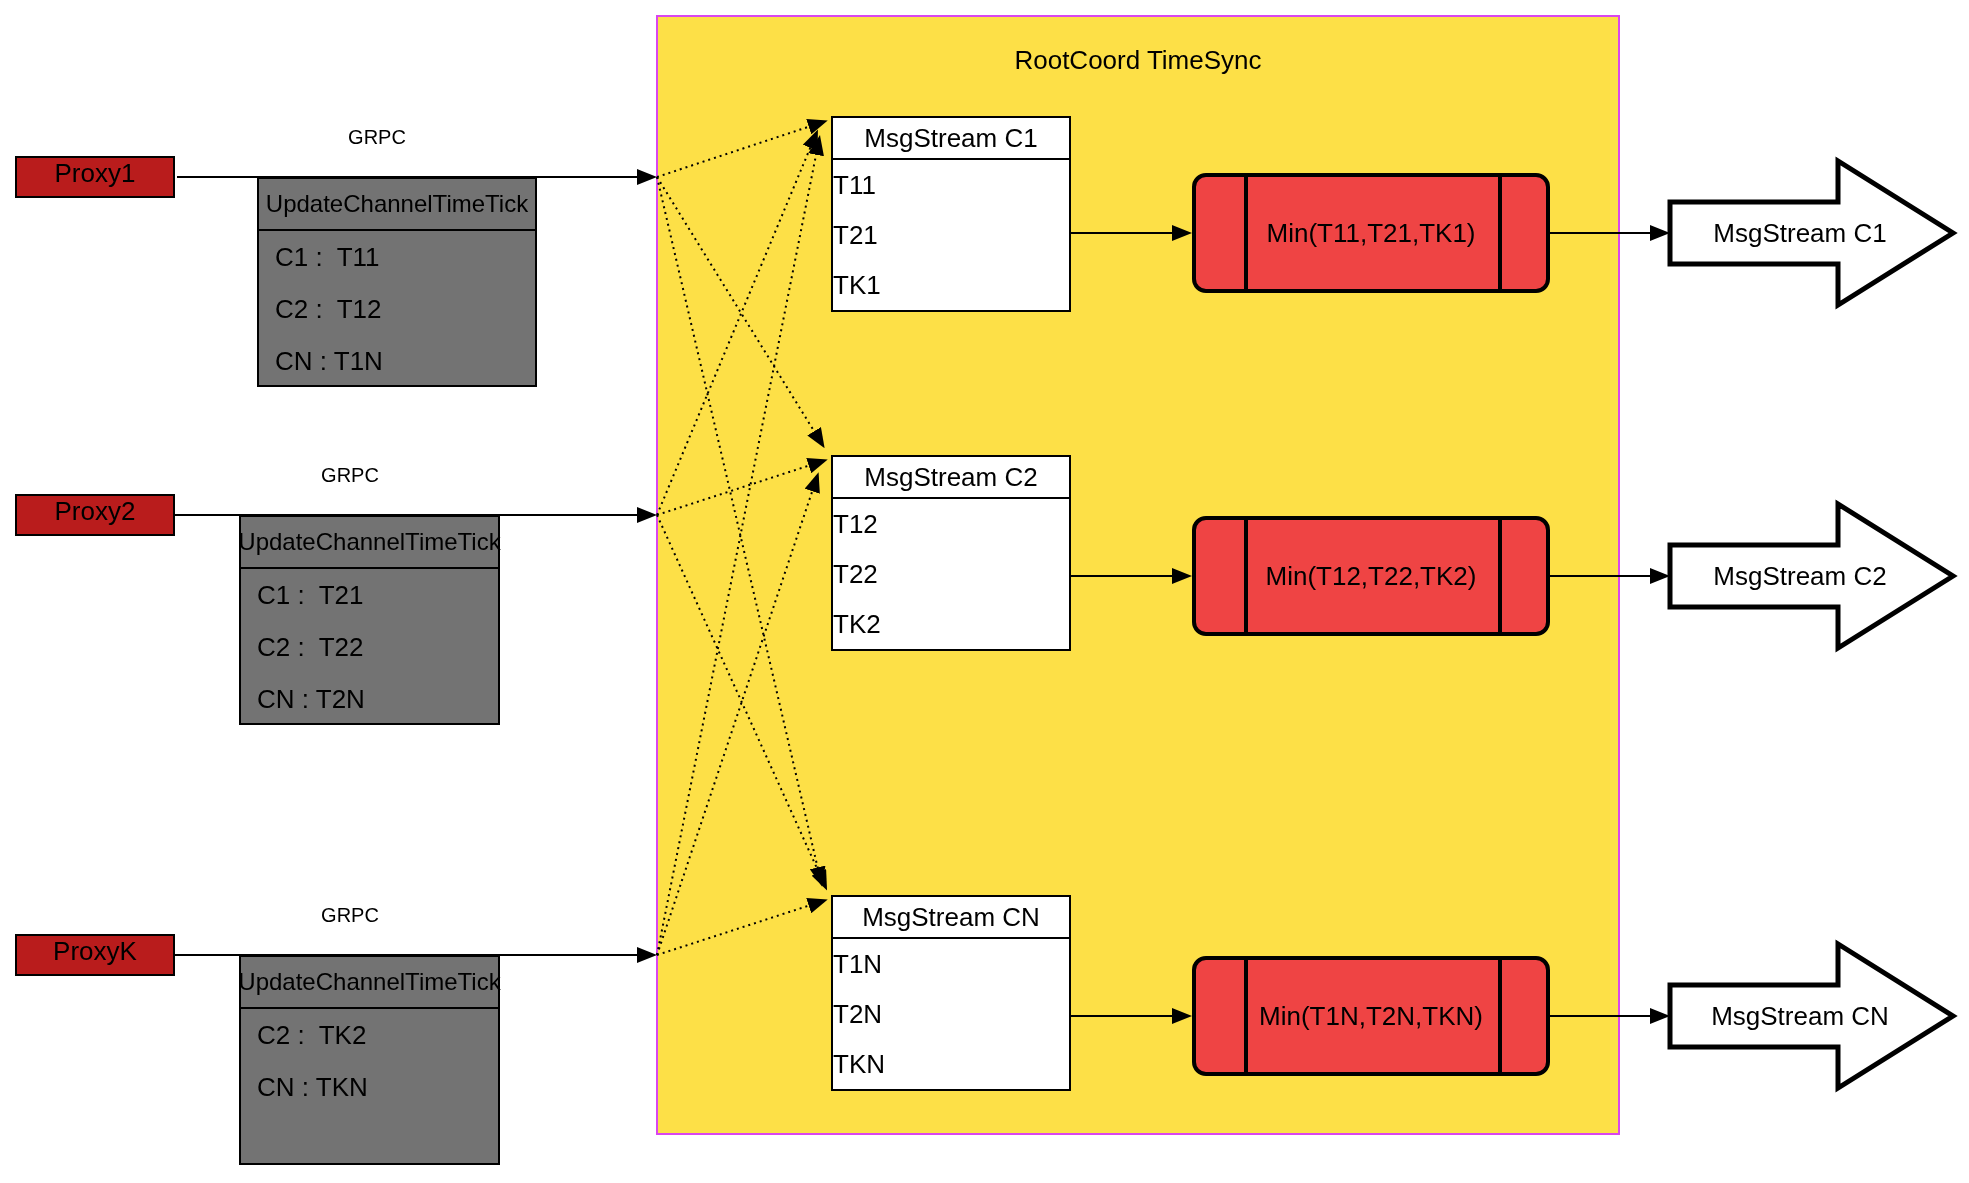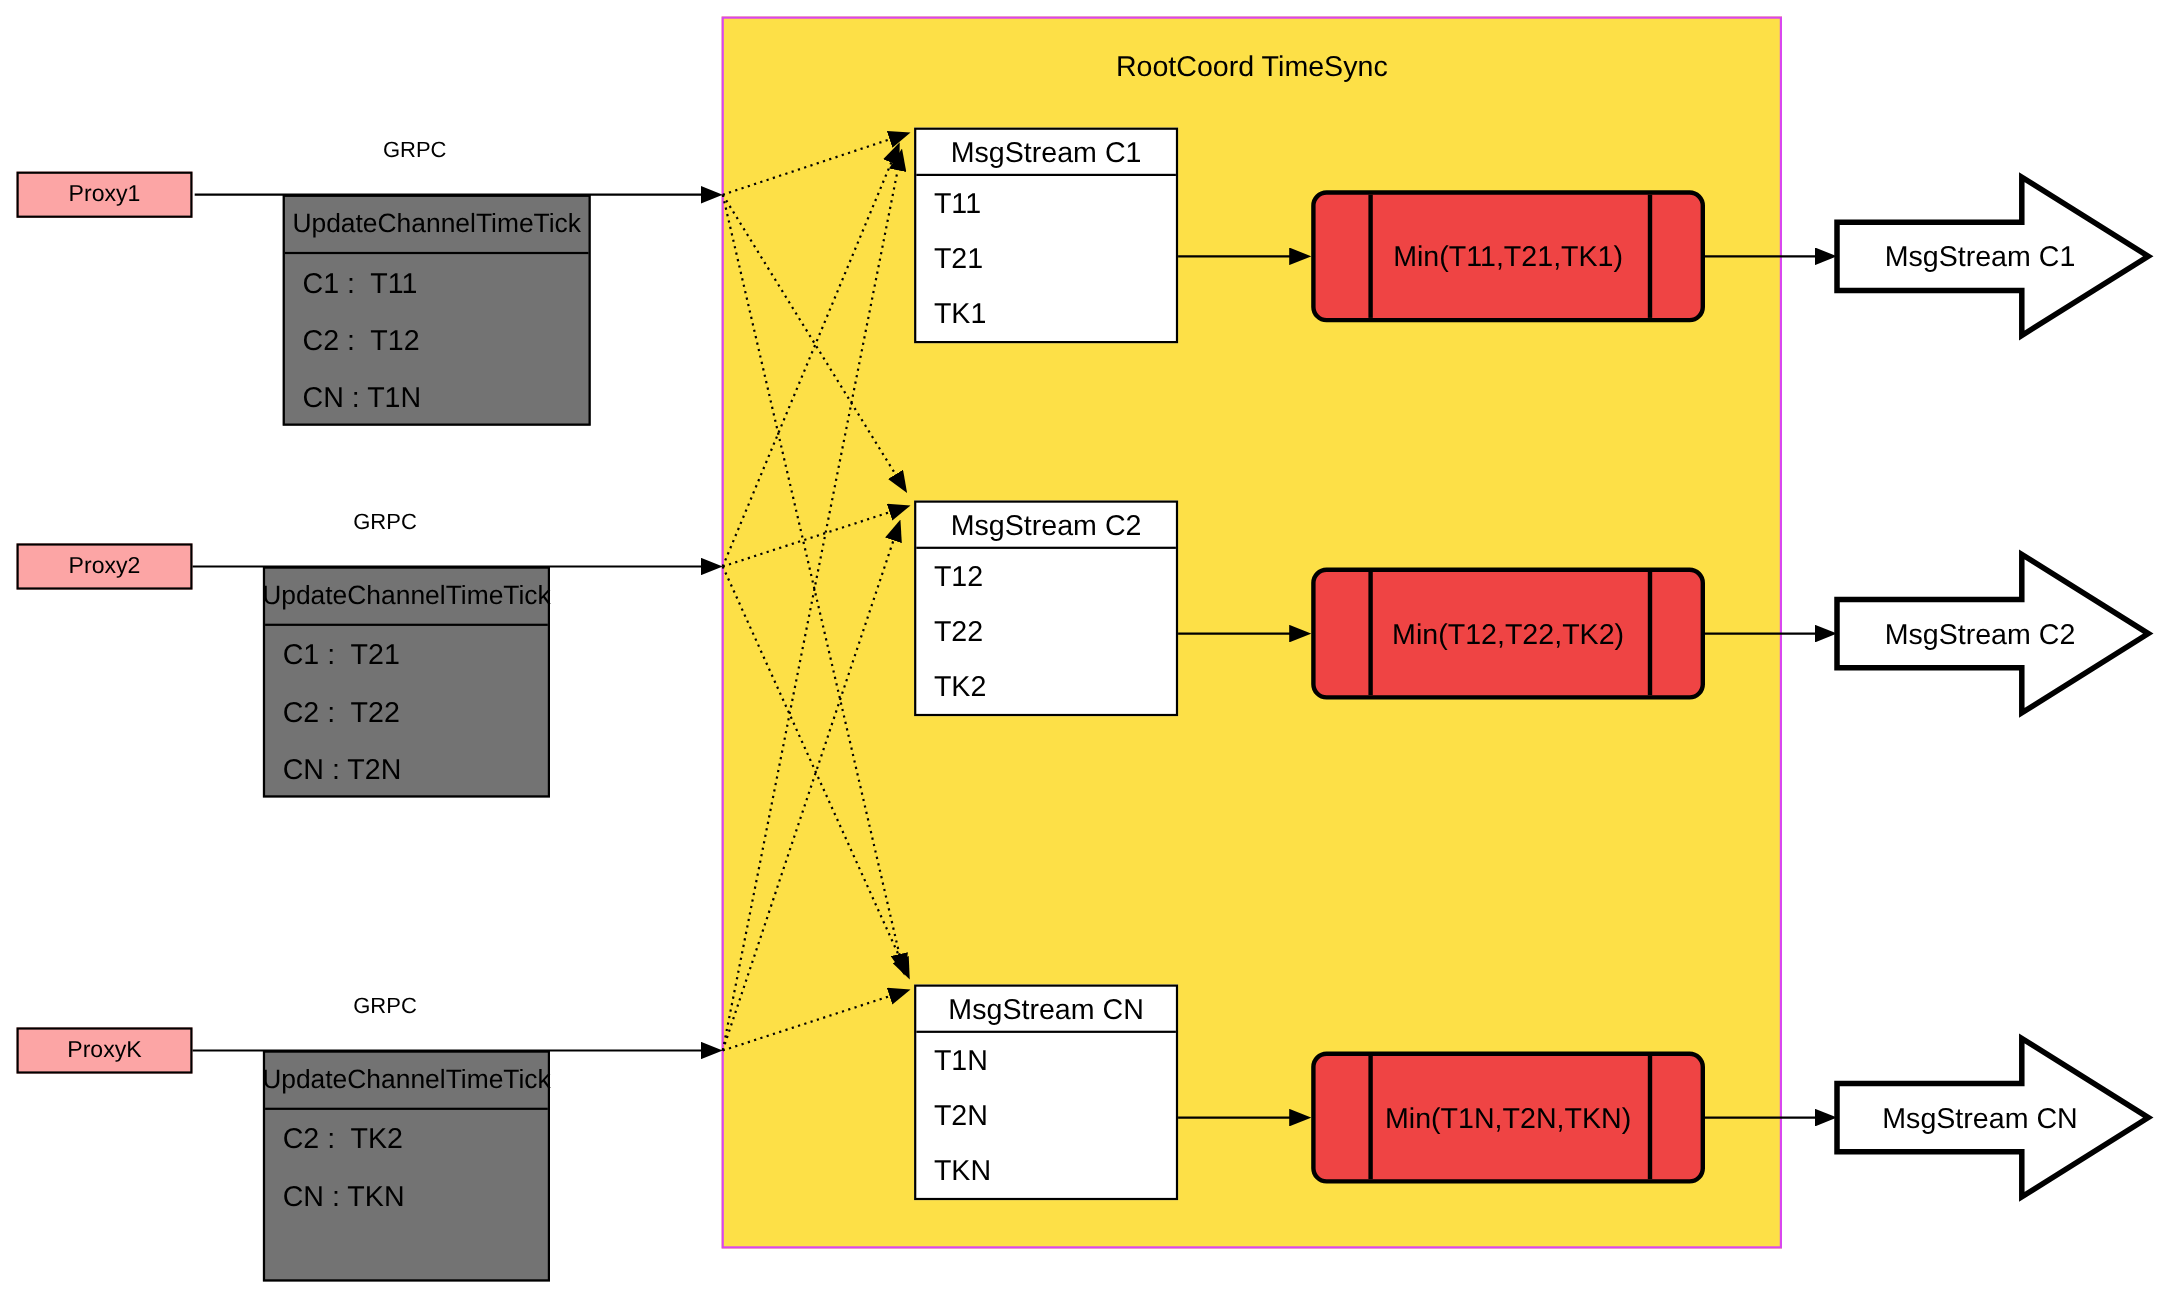--- a/index.html
+++ b/index.html
@@ -8,23 +8,23 @@
     font-family: "Liberation Sans", sans-serif;
     color: #000;
     position: relative;
     overflow: hidden;
   }
   .abs { position: absolute; box-sizing: border-box; }
 
   
   .proxy-box {
     width: 160px; height: 42px;
-    border: 2px solid #000; background: #fca5a5;
-    display: flex; align-items: center; justify-content: center;
-    font-size: 21px;
+    border: 2px solid #000; background: #b91c1c;
+    display: flex; justify-content: center;
+    font-size: 26px;
   }
 
   
   .grpc-label {
     width: 160px; height: 30px;
     text-align: center; font-size: 20px; line-height: 30px;
   }
 
   
   .tick-table { border: 2px solid #000; background: #737373; }
@@ -46,21 +46,21 @@
 
   
   .stream-table { border: 2px solid #000; background: #fff; }
   .stream-header {
     height: 40px; border-bottom: 2px solid #000;
     display: flex; align-items: center; justify-content: center;
     font-size: 26px;
   }
   .stream-row {
     height: 50px; line-height: 50px;
-    padding-left: 16px; font-size: 26px;
+    font-size: 26px;
   }
 
   
   .min-box {
     width: 358px; height: 120px;
     border: 4px solid #000; border-radius: 14px; background: #ef4444;
   }
   .min-bar {
     position: absolute; top: 0; width: 4px; height: 112px; background: #000;
   }

